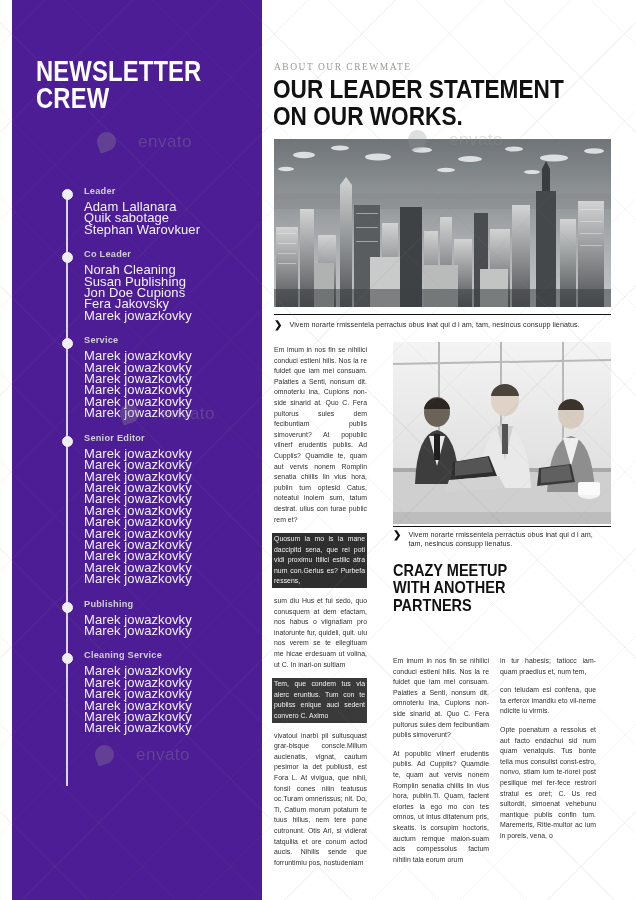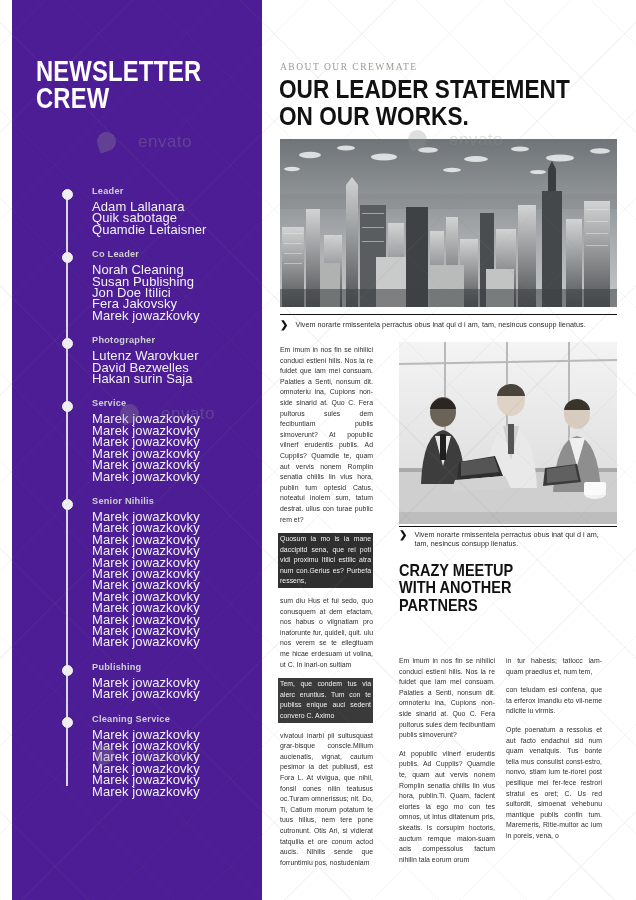--- a/index.html
+++ b/index.html
@@ -49,36 +49,36 @@
   }
   .brand div{white-space:nowrap;}
 
   .timeline{
     position:absolute;left:54px;top:186px;width:180px;
   }
   .tl-line{
     position:absolute;left:0px;top:6px;width:2px;height:594px;
     background:#d8d8d8;
   }
-  .tl-group{position:relative;padding-left:26px;margin-bottom:14px;}
+  .tl-group{position:relative;padding-left:18px;margin-bottom:14px;}
   .tl-dot{
     position:absolute;left:-4px;top:3px;width:9px;height:9px;border-radius:50%;
     background:#efefef;border:1px solid #efefef;
   }
   .tl-title{
     color:#cfcfcf;font-size:9.2px;font-weight:700;letter-spacing:.25px;
     margin-bottom:5px;
   }
   .tl-name{
     color:#f2f2f2;font-size:13px;line-height:11.4px;letter-spacing:.1px;
     white-space:nowrap;
   }
 
   
-  .main{position:absolute;left:266px;top:0;right:0;height:900px;z-index:6;}
+  .main{position:absolute;left:260px;top:0;right:0;height:900px;z-index:6;}
 
   .eyebrow{
     position:absolute;left:14px;top:62px;
     font-family:"Liberation Serif",serif;
     font-size:9.5px;letter-spacing:1.5px;color:#9a9a92;font-weight:400;
   }
   .headline{
     position:absolute;left:13px;top:76px;width:360px;
     font-family:"Liberation Sans Narrow","Liberation Sans",sans-serif;
     font-weight:700;font-size:26px;line-height:1.03;color:#111;
@@ -150,51 +150,44 @@
     </div>
 
     <div class="timeline">
       <div class="tl-line"></div>
       <div id="tl-groups">
           <div class="tl-group">
             <div class="tl-dot"></div>
             <div class="tl-title">Leader</div>
             <div class="tl-name">Adam Lallanara</div>
             <div class="tl-name">Quik sabotage</div>
-            <div class="tl-name">Quamdie Leitaisner</div>
+            <div class="tl-name">Stephan Warovkuer</div>
           </div>
           <div class="tl-group">
             <div class="tl-dot"></div>
             <div class="tl-title">Co Leader</div>
             <div class="tl-name">Norah Cleaning</div>
             <div class="tl-name">Susan Publishing</div>
-            <div class="tl-name">Jon Doe Itilici</div>
+            <div class="tl-name">Jon Doe Cupions</div>
             <div class="tl-name">Fera Jakovsky</div>
             <div class="tl-name">Marek jowazkovky</div>
           </div>
           <div class="tl-group">
             <div class="tl-dot"></div>
-            <div class="tl-title">Photographer</div>
-            <div class="tl-name">Lutenz Warovkuer</div>
-            <div class="tl-name">David Bezwelles</div>
-            <div class="tl-name">Hakan surin Saja</div>
-          </div>
-          <div class="tl-group">
-            <div class="tl-dot"></div>
             <div class="tl-title">Service</div>
             <div class="tl-name">Marek jowazkovky</div>
             <div class="tl-name">Marek jowazkovky</div>
             <div class="tl-name">Marek jowazkovky</div>
             <div class="tl-name">Marek jowazkovky</div>
             <div class="tl-name">Marek jowazkovky</div>
             <div class="tl-name">Marek jowazkovky</div>
           </div>
           <div class="tl-group">
             <div class="tl-dot"></div>
-            <div class="tl-title">Senior Nihilis</div>
+            <div class="tl-title">Senior Editor</div>
             <div class="tl-name">Marek jowazkovky</div>
             <div class="tl-name">Marek jowazkovky</div>
             <div class="tl-name">Marek jowazkovky</div>
             <div class="tl-name">Marek jowazkovky</div>
             <div class="tl-name">Marek jowazkovky</div>
             <div class="tl-name">Marek jowazkovky</div>
             <div class="tl-name">Marek jowazkovky</div>
             <div class="tl-name">Marek jowazkovky</div>
             <div class="tl-name">Marek jowazkovky</div>
             <div class="tl-name">Marek jowazkovky</div>

